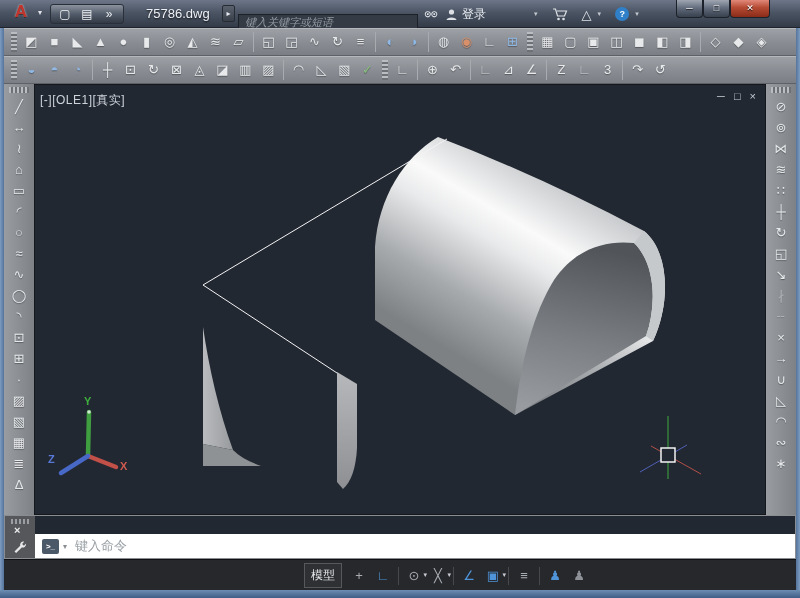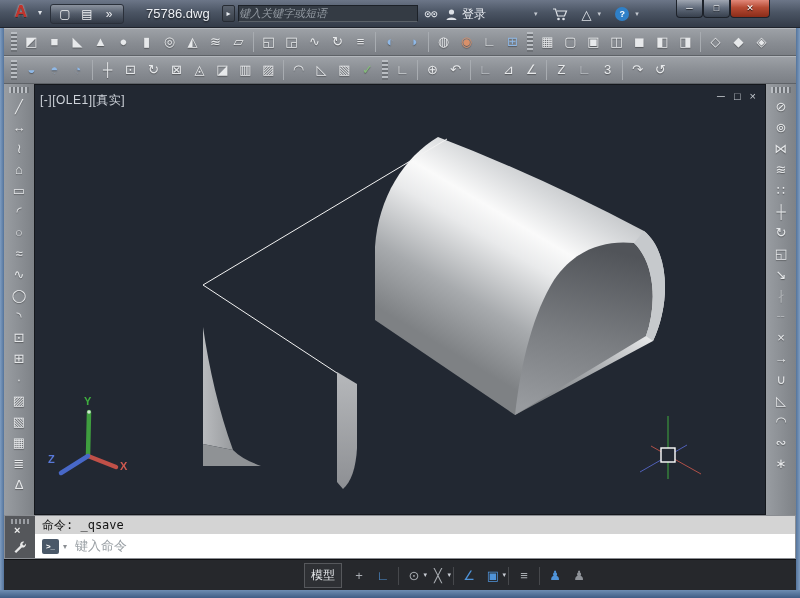--- a/index.html
+++ b/index.html
@@ -21,23 +21,23 @@
   .appcaret{position:absolute;left:38px;top:8px;font-size:8px;color:#dfe3e8;}
   .qat{position:absolute;left:50px;top:4px;height:20px;display:flex;align-items:center;gap:4px;
     background:linear-gradient(180deg,rgba(255,255,255,.28),rgba(255,255,255,.06) 50%,rgba(0,0,0,.12));
     border:1px solid #2a303a;border-radius:3px;padding:0 5px;}
   .qat .icn{width:18px;height:18px;line-height:18px;text-align:center;font-size:12px;}
   .wintitle{position:absolute;left:146px;top:6px;font-size:13px;color:#eef1f6;
     text-shadow:0 1px 2px rgba(0,0,0,.8);}
   .searchgo{position:absolute;left:222px;top:5px;width:13px;height:17px;border-radius:2px;
     background:linear-gradient(180deg,#5a626e,#39404a);border:1px solid #262b33;
     color:#e8ecf1;font-size:8px;line-height:16px;text-align:center;}
-  .searchbox{position:absolute;left:238px;top:5px;width:180px;height:17px;
+  .searchbox{position:absolute;left:238px;top:14px;width:180px;height:17px;
     background:#343b44;border:1px solid #1c2128;border-bottom-color:#5b6269;
-    color:#939aa2;font-style:italic;font-size:11px;line-height:15px;}
+    color:#939aa2;font-style:italic;font-size:11px;line-height:15px;padding-left:6px;}
   .infocenter{position:absolute;left:424px;top:0;height:28px;display:flex;align-items:center;color:#dde1e6;}
   .ic-binoc{font-size:9px;font-weight:bold;letter-spacing:-1px;margin-right:8px;}
   .ic-login{font-size:12px;color:#e8ebf0;margin-left:4px;}
   .ic-caret{font-size:7px;color:#c3c8cf;}
   .ic-caret.far{margin-left:48px;}
   .ic-gap{margin-left:14px;}
   .ic-help{width:14px;height:14px;border-radius:50%;background:#2f80c8;color:#fff;
     font-size:9px;font-weight:bold;line-height:14px;text-align:center;margin-left:14px;}
   .winbtns{position:absolute;right:30px;top:0;display:flex;}
   .winbtn{width:27px;height:18px;border:1px solid #1d222a;border-top:none;border-radius:0 0 4px 4px;
@@ -323,21 +323,20 @@
   </div>
 
   <div class="cmdwin">
     <div class="cmdgrip">
       <i class="dots"></i>
       <span class="x">×</span>
       <svg class="wr" width="15" height="15" viewBox="0 0 15 15">
         <path d="M11.5 1.5 a3.4 3.4 0 0 0 -3.3 4.3 L2.5 11.5 l1.6 1.6 L9.8 7.4 a3.4 3.4 0 0 0 4.2-3.8 l-2.1 2.1 -1.8-1.8 2.1-2.1 z" fill="#e8e8e8"></path>
       </svg>
     </div>
-    <div class="cmdhist">命令: _qsave</div>
     <div class="cmdinput">
       <span class="promptchip">&gt;_</span>
       <span class="cmdcaret">▾</span>
       <span class="cmdph">键入命令</span>
     </div>
   </div>
 
   <div class="statusbar">
     <div class="sbgroup">
       <span class="modelbtn">模型</span>

